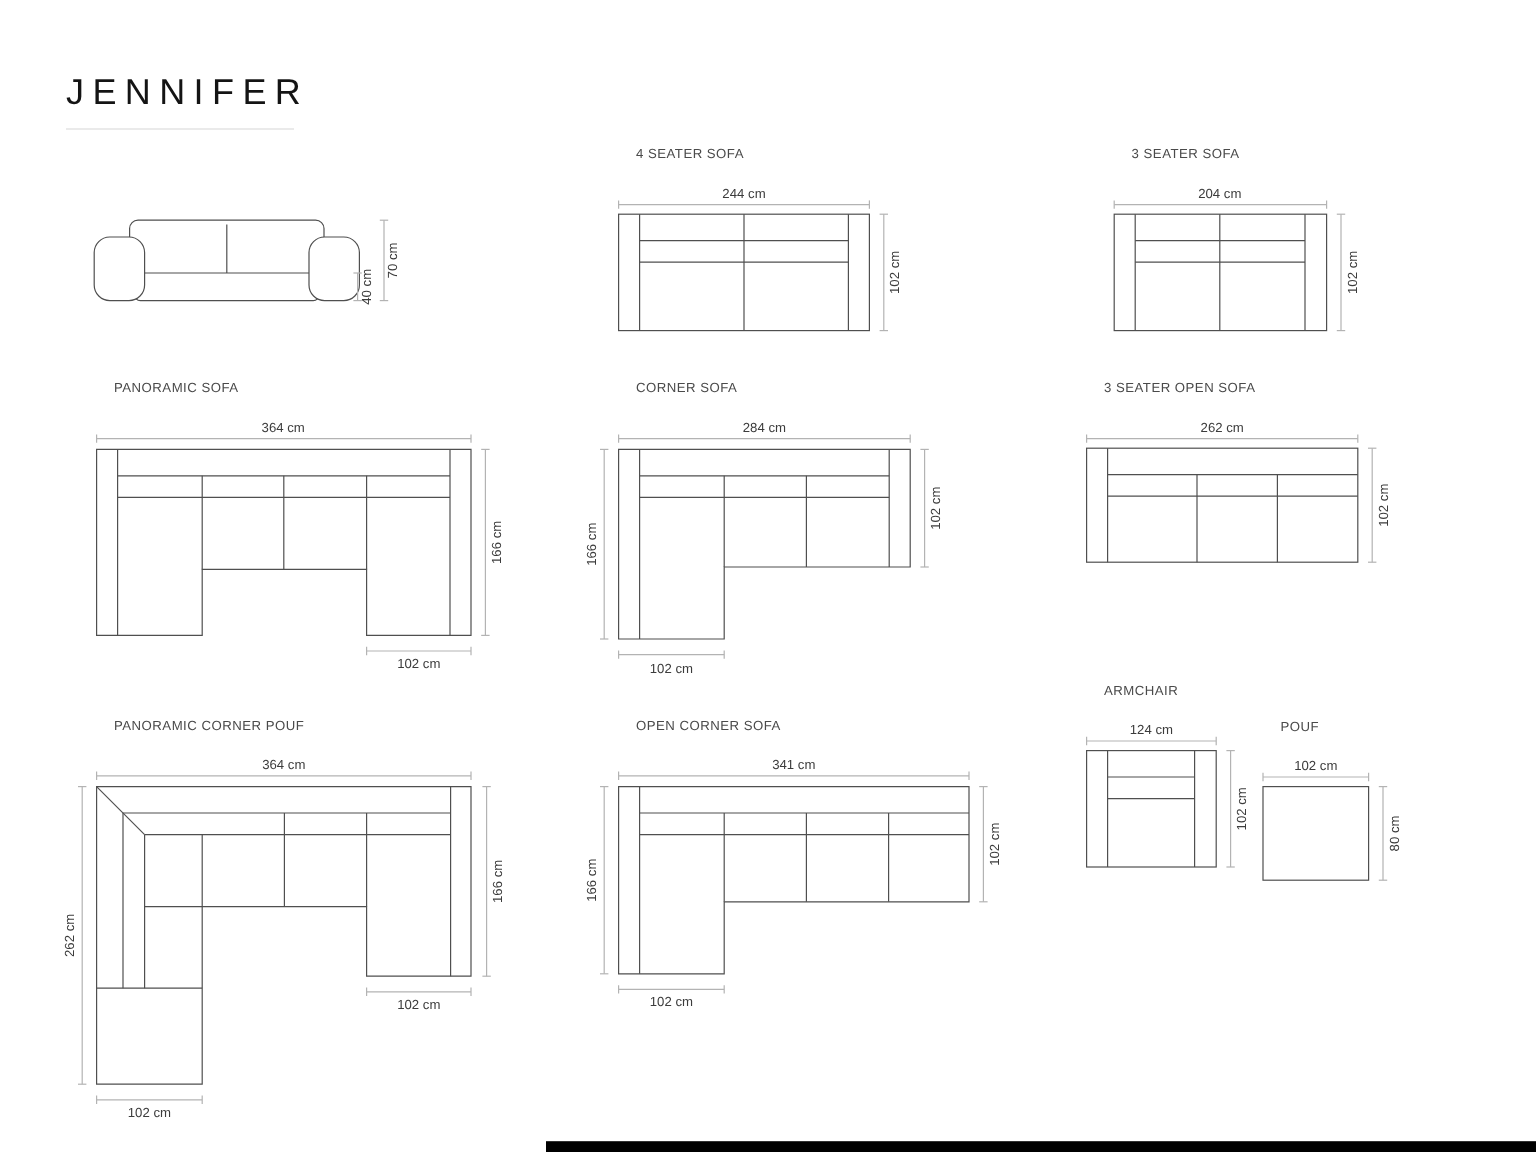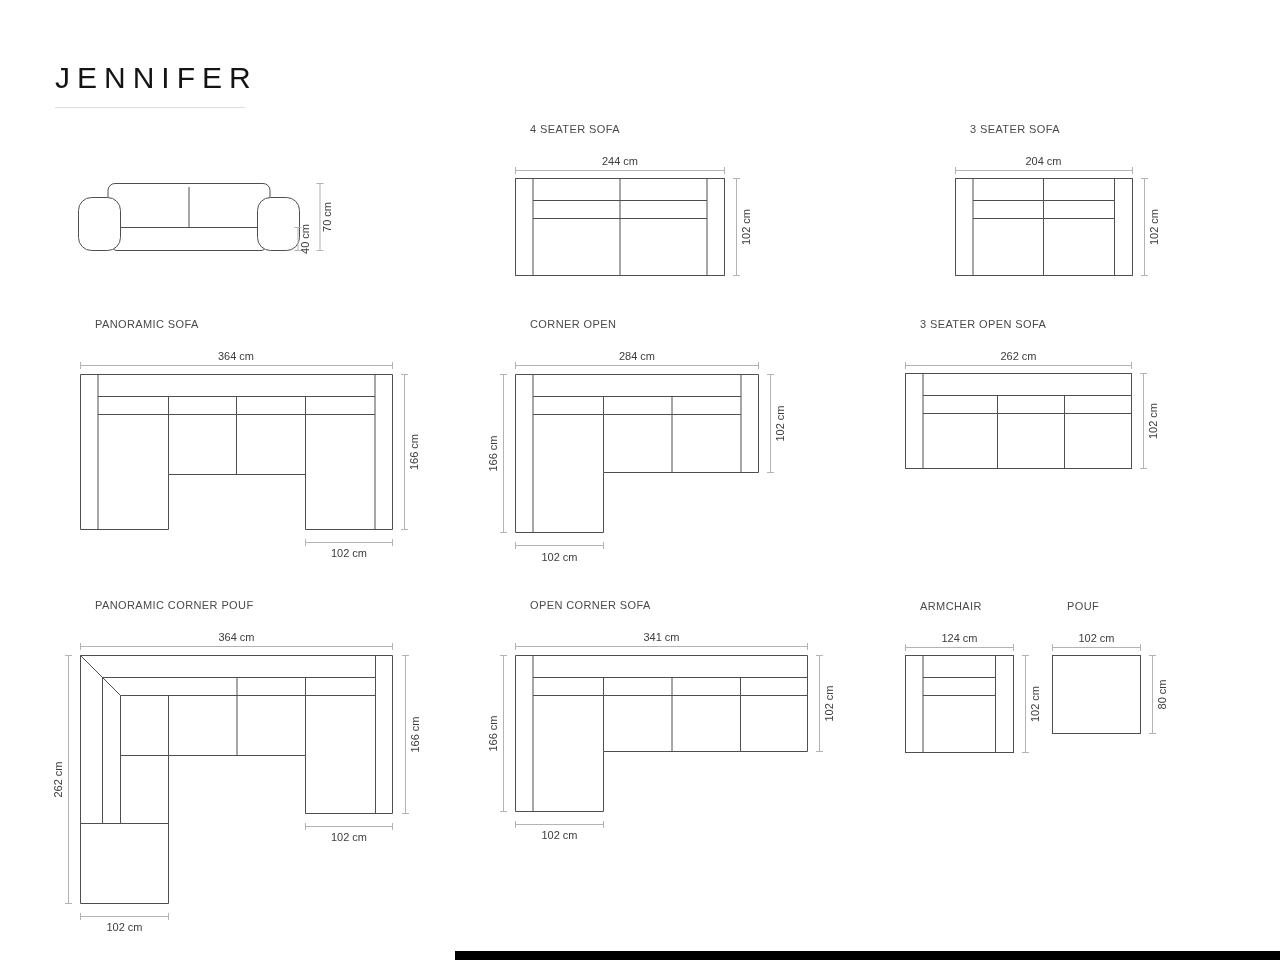--- a/index.html
+++ b/index.html
@@ -77,21 +77,21 @@
       </g>
       <g>
         <line class="dim" x1="221.5" y1="27.5" x2="221.5" y2="124.5"></line>
         <line class="dim" x1="218" y1="27.5" x2="225" y2="27.5"></line>
         <line class="dim" x1="218" y1="124.5" x2="225" y2="124.5"></line>
         <text class="dimt" text-anchor="middle" x="234.5" y="76" transform="rotate(-90 234.5 76)">102 cm</text>
       </g>
     </svg>
   </section>
 
-  <section class="diagram" style="left:955px;top:108px">
+  <section class="diagram" style="left:928px;top:108px">
     <h2>3 SEATER SOFA</h2>
     <svg width="225" height="136" style="margin-top:5px">
       <g>
         <text class="dimt" x="88.5" y="14" text-anchor="middle">204 cm</text>
         <line class="dim" x1="0.5" y1="19.5" x2="177.5" y2="19.5"></line>
         <line class="dim" x1="0.5" y1="16" x2="0.5" y2="23"></line>
         <line class="dim" x1="177.5" y1="16" x2="177.5" y2="23"></line>
       </g>
       <g>
         <rect class="ln" x="0.5" y="27.5" width="177" height="97"></rect>
@@ -138,21 +138,21 @@
       <g>
         <line class="dim" x1="225.5" y1="196.5" x2="312.5" y2="196.5"></line>
         <line class="dim" x1="225.5" y1="193" x2="225.5" y2="200"></line>
         <line class="dim" x1="312.5" y1="193" x2="312.5" y2="200"></line>
         <text class="dimt" x="269" y="211" text-anchor="middle">102 cm</text>
       </g>
     </svg>
   </section>
 
   <section class="diagram" style="left:515px;top:303px">
-    <h2>CORNER OPEN</h2>
+    <h2>CORNER SOFA</h2>
     <svg width="335" height="220" style="margin:4px 0 0 -45px">
       <g>
         <text class="dimt" x="167" y="14" text-anchor="middle">284 cm</text>
         <line class="dim" x1="45.5" y1="19.5" x2="288.5" y2="19.5"></line>
         <line class="dim" x1="45.5" y1="16" x2="45.5" y2="23"></line>
         <line class="dim" x1="288.5" y1="16" x2="288.5" y2="23"></line>
       </g>
       <g>
         <path class="ln" d="M45.5,28.5 H288.5 V126.5 H133.5 V186.5 H45.5 Z"></path>
         <line class="ln" x1="63" y1="28.5" x2="63" y2="186.5"></line>
@@ -291,21 +291,21 @@
       </g>
       <g>
         <line class="dim" x1="45.5" y1="197.5" x2="133.5" y2="197.5"></line>
         <line class="dim" x1="45.5" y1="194" x2="45.5" y2="201"></line>
         <line class="dim" x1="133.5" y1="194" x2="133.5" y2="201"></line>
         <text class="dimt" x="89.5" y="211.5" text-anchor="middle">102 cm</text>
       </g>
     </svg>
   </section>
 
-  <section class="diagram" style="left:905px;top:585px">
+  <section class="diagram" style="left:905px;top:555px">
     <h2>ARMCHAIR</h2>
     <svg width="160" height="136" style="margin-top:4px">
       <g>
         <text class="dimt" x="54.5" y="14" text-anchor="middle">124 cm</text>
         <line class="dim" x1="0.5" y1="19.5" x2="108.5" y2="19.5"></line>
         <line class="dim" x1="0.5" y1="16" x2="0.5" y2="23"></line>
         <line class="dim" x1="108.5" y1="16" x2="108.5" y2="23"></line>
       </g>
       <g>
         <rect class="ln" x="0.5" y="27.5" width="108" height="97"></rect>

